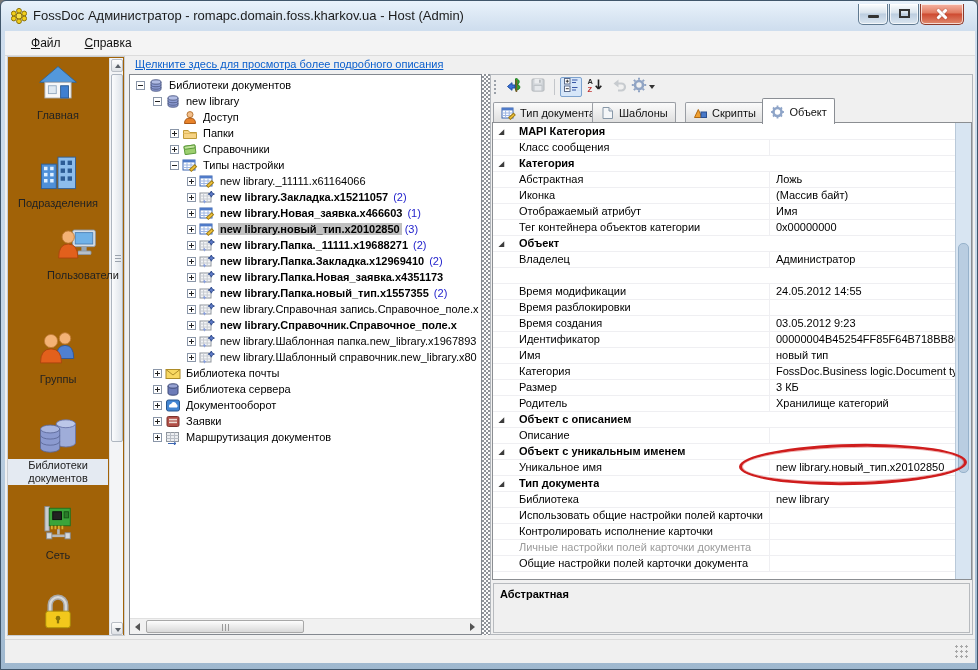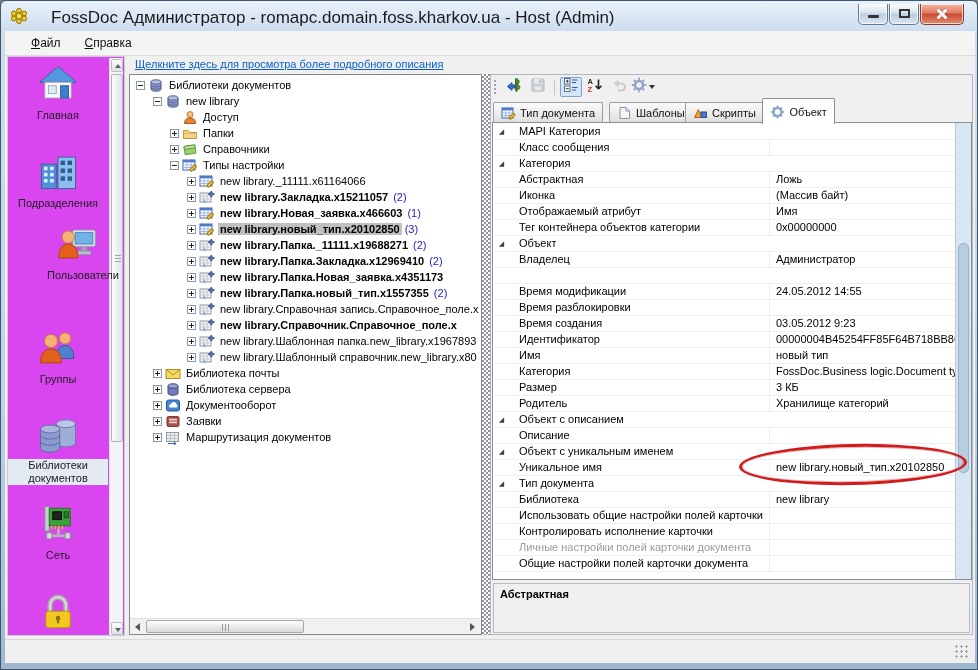--- a/index.html
+++ b/index.html
@@ -3,21 +3,21 @@
 <meta charset="utf-8">
 <style>
   html,body{margin:0;padding:0;background:#777;font-family:"Liberation Sans",sans-serif;}
   *{box-sizing:border-box;}
   .win{position:relative;width:978px;height:670px;margin:0 auto;
        background:linear-gradient(180deg,#e9f2fb 0,#cfdeee 28px,#bfd2e4 60%,#9fb8cf 100%);
        border:1px solid #40566b;border-radius:6px 6px 0 0;overflow:hidden;}
   
   .titlebar{position:absolute;left:0;top:0;right:0;height:30px;}
   .app-icon{position:absolute;left:10px;top:7px;width:16px;height:16px;}
-  .title-text{position:absolute;left:50px;top:7px;font-size:17px;color:#1b1b1b;white-space:nowrap;}
+  .title-text{position:absolute;left:32px;top:7px;font-size:13px;color:#1b1b1b;white-space:nowrap;}
   .winbtns{position:absolute;right:13px;top:3px;display:flex;}
   .wbtn{height:21px;border:1px solid #5e7florin;border:1px solid #5f7archive;}
   .wbtn{height:21px;border:1px solid #607a91;border-top:none;border-radius:0 0 5px 5px;
         background:linear-gradient(180deg,#fdfeff 0,#d7e2ec 45%,#bccde0 50%,#dbe6f0 100%);
         position:relative;margin-left:1px;box-shadow:inset 0 0 0 1px rgba(255,255,255,.7);}
   .wbtn.min,.wbtn.max{width:30px;}
   .wbtn.close{width:44px;background:linear-gradient(180deg,#f6b5a5 0,#e07a60 45%,#ce4a31 50%,#e08a6e 100%);border-color:#8c3category;border-color:#8c392a;}
   .glyph-min{position:absolute;left:9px;bottom:6px;width:11px;height:3px;background:#333;border-radius:1px;}
   .glyph-max{position:absolute;left:9px;top:5px;width:11px;height:9px;border:2px solid #333;}
   .glyph-x{position:absolute;left:50%;top:50%;width:13px;height:13px;transform:translate(-50%,-50%);}
@@ -25,21 +25,21 @@
   .glyph-x::before{transform:rotate(45deg);}
   .glyph-x::after{transform:rotate(-45deg);}
   
   .menubar{position:absolute;left:4px;top:30px;width:970px;height:25px;background:#f4f4f4;
            border-bottom:1px solid #dcdcdc;display:flex;align-items:center;padding-left:14px;}
   .menu-item{display:inline-block;padding:2px 12px;font-size:12px;color:#111;cursor:default;}
   .menu-item::first-letter{text-decoration:underline;}
   
   .client{position:absolute;left:4px;top:55px;width:970px;height:583px;background:#f0f0f0;}
   
-  .sidebar{position:absolute;left:2px;top:0;width:118px;height:580px;background:#d946ef;
+  .sidebar{position:absolute;left:2px;top:0;width:118px;height:580px;background:#a16207;
            border:1px solid #c9cdd2;overflow:hidden;}
   .sb-item{position:absolute;left:0;width:100px;text-align:center;cursor:pointer;}
   .sb-item .ico{display:block;width:44px;height:42px;margin:0 auto;}
   .sb-item svg{width:44px;height:42px;}
   .sb-label{display:inline-block;margin-top:2px;font-size:11px;color:#222;line-height:13px;padding:0 2px;}
   .sb-item.selected .sb-label{background:#e4eaf2;}
   .sb-scroll{position:absolute;right:1px;top:1px;width:14px;height:578px;background:#f3f4f6;border-left:1px solid #dfe1e4;}
   .sb-up,.sb-down{position:absolute;left:1px;width:12px;height:13px;background:linear-gradient(180deg,#fdfdfd,#dfe2e6);border:1px solid #b9bec5;border-radius:2px;}
   .sb-up{top:1px;} .sb-down{bottom:1px;}
   .sb-up::after,.sb-down::after{content:"";position:absolute;left:3px;border-left:3px solid transparent;border-right:3px solid transparent;}
@@ -92,21 +92,21 @@
   .tab{position:absolute;top:4px;height:21px;display:flex;align-items:center;padding:0 7px;font-size:11px;color:#111;
        background:linear-gradient(180deg,#fbfbfb,#dedede);border:1px solid #9a9ea4;border-bottom:none;border-radius:2px 2px 0 0;cursor:pointer;white-space:nowrap;}
   .tab .ico{width:15px;height:14px;margin-right:4px;}
   .tab svg{width:15px;height:14px;display:block;}
   .tab.active{top:0;height:26px;background:#fff;z-index:3;border-color:#8a8e94;}
   
   .propgrid{position:absolute;left:1px;top:47px;width:480px;height:458px;background:#fff;border:1px solid #8b8e92;overflow:hidden;}
   .prows{position:absolute;left:0;top:1px;right:16px;}
   .prow{display:flex;height:16px;line-height:15px;font-size:11px;border-bottom:1px solid #efeff2;color:#000;cursor:default;}
   .prow .gutter{flex:none;width:17px;text-align:center;color:#3c3c3c;font-size:7px;line-height:16px;}
-  .prow.cat{font-weight:normal;}
+  .prow.cat{font-weight:bold;}
   .prow .pname{flex:none;width:260px;padding-left:9px;overflow:hidden;white-space:nowrap;border-right:1px solid #efeff2;}
   .prow.cat .pname{border-right:none;width:auto;}
   .prow .pval{flex:1;padding-left:6px;overflow:hidden;white-space:nowrap;}
   .prow.disabled .pname{color:#9b9b9b;}
   .pg-scroll{position:absolute;right:0;top:0;width:16px;bottom:0;background:#d8e5f2;border-left:1px solid #b9c9d9;}
   .pg-thumb{position:absolute;left:2px;top:120px;width:11px;height:230px;background:#b9cde1;border:1px solid #97b2cb;border-radius:5px;}
   .annotation{position:absolute;left:246px;top:321px;width:228px;height:41px;border:3px solid #cf1d1d;border-radius:50%;transform:rotate(-1.2deg);pointer-events:none;box-shadow:inset 0 0 0 1px rgba(207,29,29,.35);}
   
   .descbox{position:absolute;left:2px;top:508px;width:477px;height:50px;background:#f0f0f0;border:1px solid #b7babe;}
   .descbox .dtitle{font-weight:bold;font-size:11px;padding:4px 6px;color:#000;}
@@ -616,21 +616,21 @@
                 <rect x="1" y="2" width="11" height="10" fill="#fff" stroke="#3a64b0"></rect>
                 <rect x="1" y="2" width="11" height="2.4" fill="#4f7ac8"></rect>
                 <path d="M1 7 h11 M1 9.5 h11 M4.6 4.4 v7.6 M8.2 4.4 v7.6" stroke="#9db6e4" fill="none"></path>
                 <g transform="rotate(-42 11 10)">
                   <rect x="7.5" y="9" width="6.5" height="2.4" fill="#f2c33c" stroke="#9f7d14"></rect>
                 </g>
               </svg>
             </span>
             <span>Тип документа</span>
           </div>
-          <div class="tab" style="left: 118px;">
+          <div class="tab" style="left: 101px;">
             <span class="ico">
               <svg viewBox="0 0 15 14">
                 <path d="M3 1.5 h6 l3.5 3.5 v7.5 h-9.5 z" fill="#f4f6f8" stroke="#8898a8"></path>
                 <path d="M9 1.5 v3.5 h3.5" fill="#dde4ea" stroke="#8898a8"></path>
               </svg>
             </span>
             <span>Шаблоны</span>
           </div>
           <div class="tab" style="left: 194px;">
             <span class="ico">

